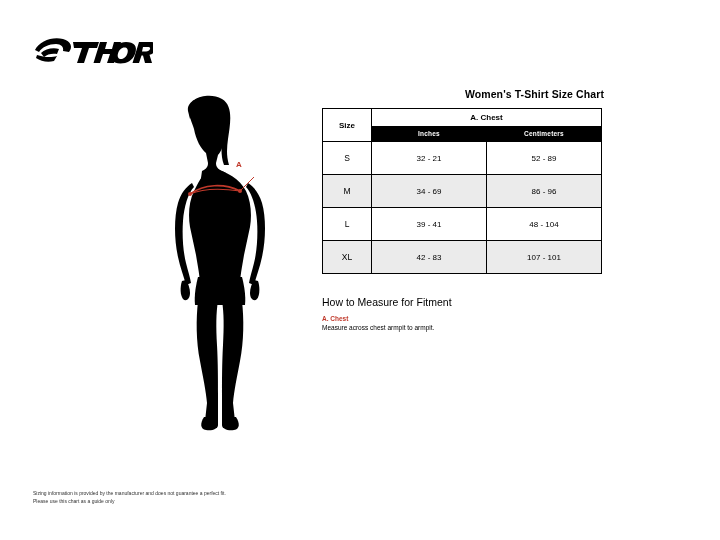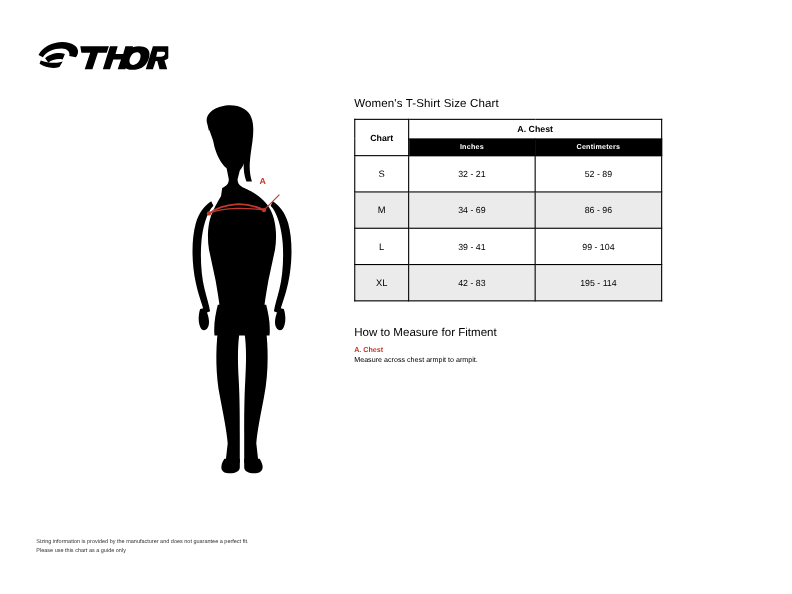--- a/index.html
+++ b/index.html
@@ -54,23 +54,24 @@
 
   
   .content {
     position: absolute;
     left: 322px;
     top: 88px;
     width: 282px;
   }
   .chart-title {
     font-size: 10.5px;
-    font-weight: normal;
+    font-weight: bold;
     margin: 0 0 8px 0;
     letter-spacing: 0.1px;
+    text-align: right;
   }
 
   table.size-chart {
     border-collapse: collapse;
     width: 280px;
     table-layout: fixed;
   }
   table.size-chart td, table.size-chart th {
     border: 1px solid #000000;
     text-align: center;
@@ -205,47 +206,47 @@
   </div>
   <div class="measure-label">A</div>
 
   <div class="content">
 
     <div class="chart-title">Women's T-Shirt Size Chart</div>
 
     <table class="size-chart">
       <tbody>
         <tr>
-          <td class="hdr-size" rowspan="2">Chart</td>
+          <td class="hdr-size" rowspan="2">Size</td>
           <td class="hdr-group" colspan="2">A. Chest</td>
         </tr>
         <tr>
           <td class="hdr-unit">Inches</td>
           <td class="hdr-unit">Centimeters</td>
         </tr>
 
         <tr>
           <td class="size-cell">S</td>
           <td class="val-cell">32 - 21</td>
           <td class="val-cell">52 - 89</td>
         </tr>
         <tr class="shaded">
           <td class="size-cell">M</td>
           <td class="val-cell">34 - 69</td>
           <td class="val-cell">86 - 96</td>
         </tr>
         <tr>
           <td class="size-cell">L</td>
           <td class="val-cell">39 - 41</td>
-          <td class="val-cell">99 - 104</td>
+          <td class="val-cell">48 - 104</td>
         </tr>
         <tr class="shaded">
           <td class="size-cell">XL</td>
           <td class="val-cell">42 - 83</td>
-          <td class="val-cell">195 - 114</td>
+          <td class="val-cell">107 - 101</td>
         </tr>
       </tbody>
     </table>
 
     <div class="how-title">How to Measure for Fitment</div>
     <div class="how-key">A. Chest</div>
     <div class="how-desc">Measure across chest armpit to armpit.</div>
   </div>
 
   <div class="footer">

